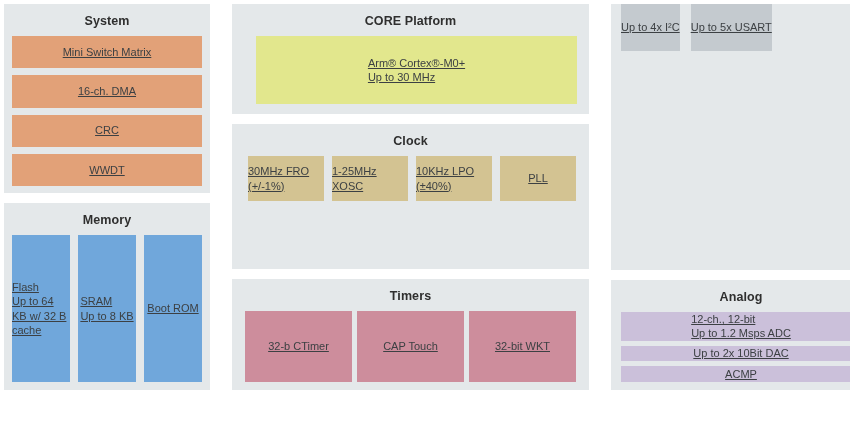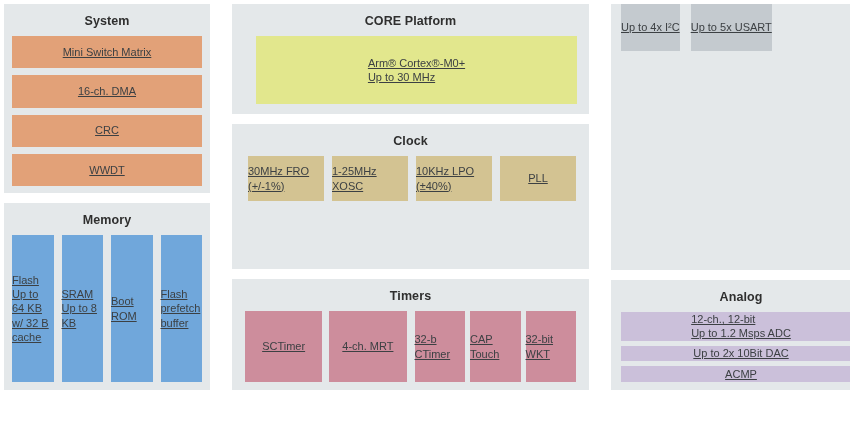--- a/index.html
+++ b/index.html
@@ -112,21 +112,20 @@
     </div>
 
     <div class="panel panel-memory">
       <div class="panel-title">Memory</div>
       <div class="blocks">
         <div class="block">Flash
 Up to 64 KB w/ 32 B cache</div>
         <div class="block">SRAM
 Up to 8 KB</div>
         <div class="block">Boot ROM</div>
-        <div class="block">Flash prefetch buffer</div>
       </div>
     </div>
 
   </div>
 
   <div class="col">
 
     <div class="panel panel-core">
       <div class="panel-title">CORE Platform</div>
       <div class="blocks">
@@ -141,24 +140,20 @@
         <div class="block">30MHz FRO (+/-1%)</div>
         <div class="block">1-25MHz XOSC</div>
         <div class="block">10KHz LPO (±40%)</div>
         <div class="block">PLL</div>
       </div>
     </div>
 
     <div class="panel panel-timers">
       <div class="panel-title">Timers</div>
       <div class="blocks">
-        <div class="tcol tcol-left">
-          <div class="block">SCTimer</div>
-          <div class="block">4-ch. MRT</div>
-        </div>
         <div class="tcol tcol-right">
           <div class="block">32-b CTimer</div>
           <div class="block">CAP Touch</div>
           <div class="block">32-bit WKT</div>
         </div>
       </div>
     </div>
 
   </div>
 

